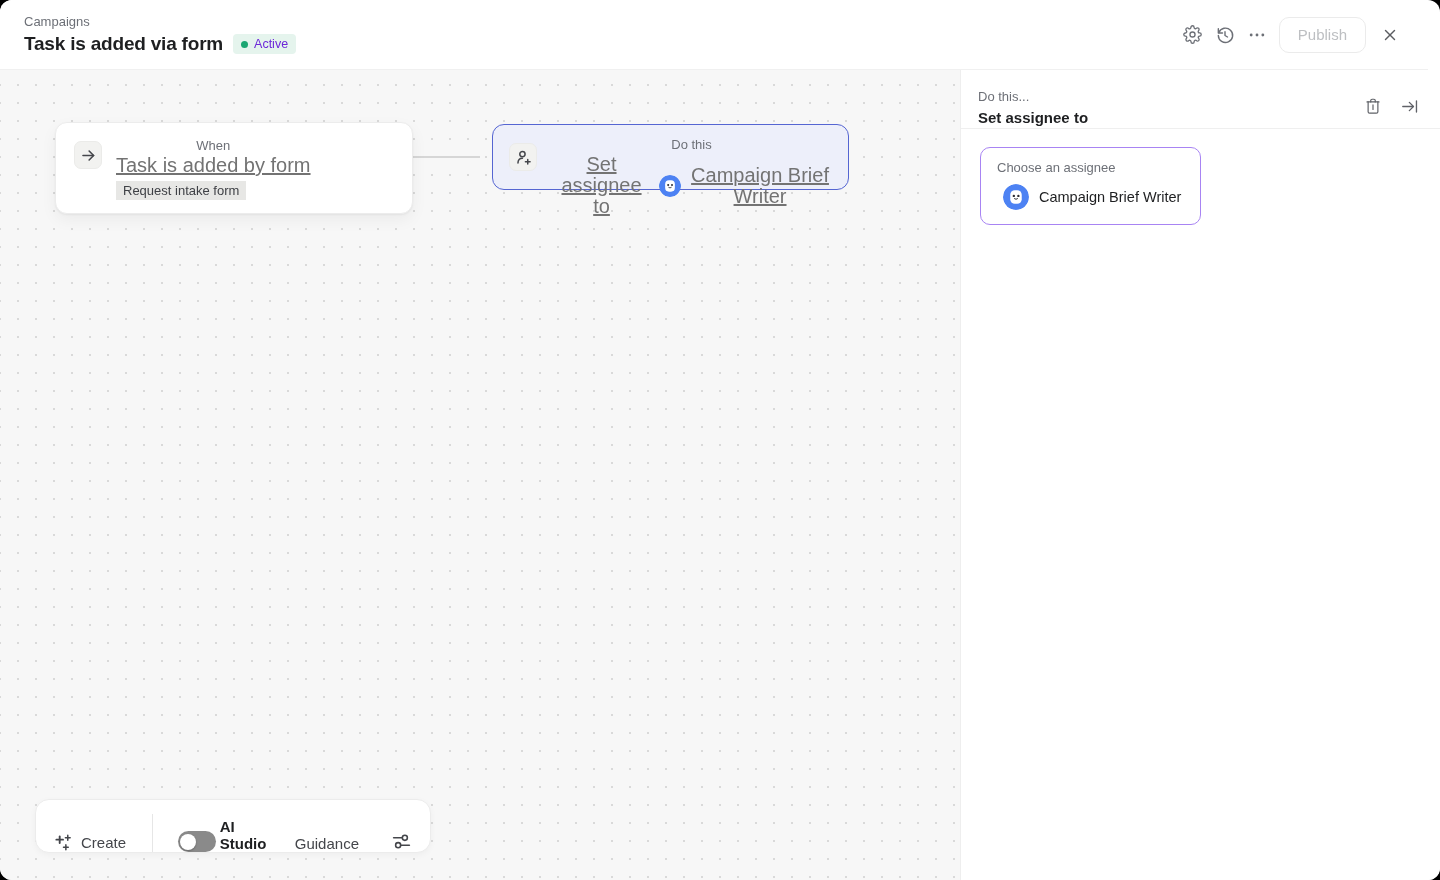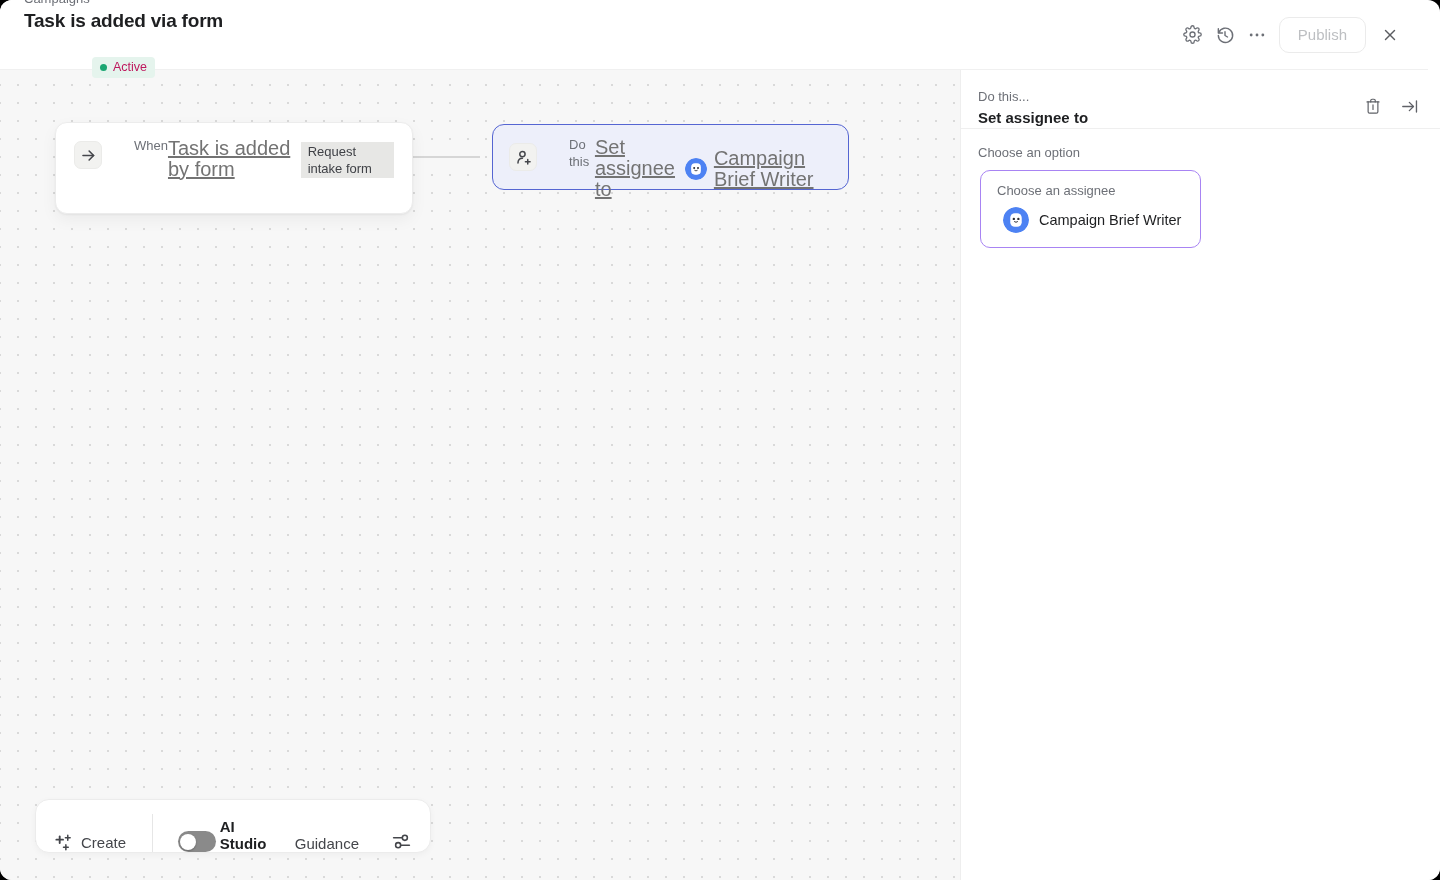--- a/index.html
+++ b/index.html
@@ -20,25 +20,25 @@
   .header {
     position: absolute; top: 0; left: 0; right: 12px; height: 70px;
     background: #fff;
     border-bottom: 1px solid #f0f0f0;
     display: flex; align-items: center; justify-content: space-between;
     padding: 0 22px 0 24px;
     z-index: 5;
   }
   .header-left { display: flex; flex-direction: column; gap: 3px; }
   .breadcrumb { font-size: 13px; color: #6d7077; line-height: 16px; }
-  .title-row { display: flex; align-items: center; gap: 25px; flex-direction: column; }
+  .title-row { display: flex; align-items: center; gap: 10px; }
   .page-title { font-size: 19px; font-weight: 700; color: #1e1f21; letter-spacing: -0.2px; }
   .status-badge {
     display: inline-flex; align-items: center; gap: 6px;
-    background: #e5f4ed; color: #be185d;
+    background: #e5f4ed; color: #6d28d9;
     font-size: 12.5px; line-height: 1;
     padding: 4px 8px; border-radius: 4px;
   }
   .status-dot { width: 7px; height: 7px; border-radius: 50%; background: #1ba672; }
 
   .header-right { display: flex; align-items: center; }
   .icon-btn {
     width: 32px; height: 32px; border-radius: 8px;
     display: inline-flex; align-items: center; justify-content: center;
     color: #6d7077; cursor: pointer; background: transparent; border: none;
@@ -81,21 +81,21 @@
     padding: 11px 16px;
   }
   .node-icon-box {
     width: 28px; height: 28px; border-radius: 7px;
     background: #f2f2f0; border: 1px solid #ebebe9;
     display: flex; align-items: center; justify-content: center;
     color: #44464b; flex: none;
     align-self: center;
   }
   .trigger-card .node-icon-box { margin-top: 4px; align-self: auto; }
-  .node-body { margin-left: 32px; display: flex; flex-direction: row; }
+  .node-body { margin-left: 14px; display: flex; flex-direction: column; text-align: center; }
   .node-kicker { font-size: 13px; color: #6d7077; line-height: 17px; }
   .node-title { font-size: 20px; color: #737373; line-height: 21px; margin-top: 1px; text-decoration: underline; }
   .node-tag {
     display: inline-block; align-self: flex-start;
     margin-top: 5px;
     background: #e7e7e5; color: #3f4146;
     font-size: 13px; line-height: 17px;
     padding: 1px 7px; border-radius: 0;
   }
   .assignee-row { display: flex; align-items: center; gap: 7px; margin-top: 1px; }
@@ -335,21 +335,20 @@
                   <path d="M3.5 12 h13"></path>
                   <path d="M11.8 6.8 L17 12 l-5.2 5.2"></path>
                   <line x1="20.8" y1="5" x2="20.8" y2="19"></line>
                 </svg>
             </span>
           </button>
         </div>
       </div>
 
       <div class="panel-section">
-        <div class="field-label">Choose an option</div>
 
         <div class="assignee-box">
           <div class="field-label">Choose an assignee</div>
           <div class="assignee-line">
             <svg class="avatar" width="26" height="26" viewBox="0 0 24 24">
                 <circle cx="12" cy="12" r="12" fill="#4d82f3"></circle>
                 <rect x="6.7" y="5.8" width="10.6" height="12.4" rx="4.2" fill="#fff"></rect>
                 <circle cx="10" cy="11" r="1.1" fill="#2b2b33"></circle>
                 <circle cx="14.2" cy="11" r="1.1" fill="#2b2b33"></circle>
                 <path d="M10.6 13.6 q1.4 1.2 2.8 0" stroke="#2b2b33" stroke-width="0.9" fill="none" stroke-linecap="round"></path>

